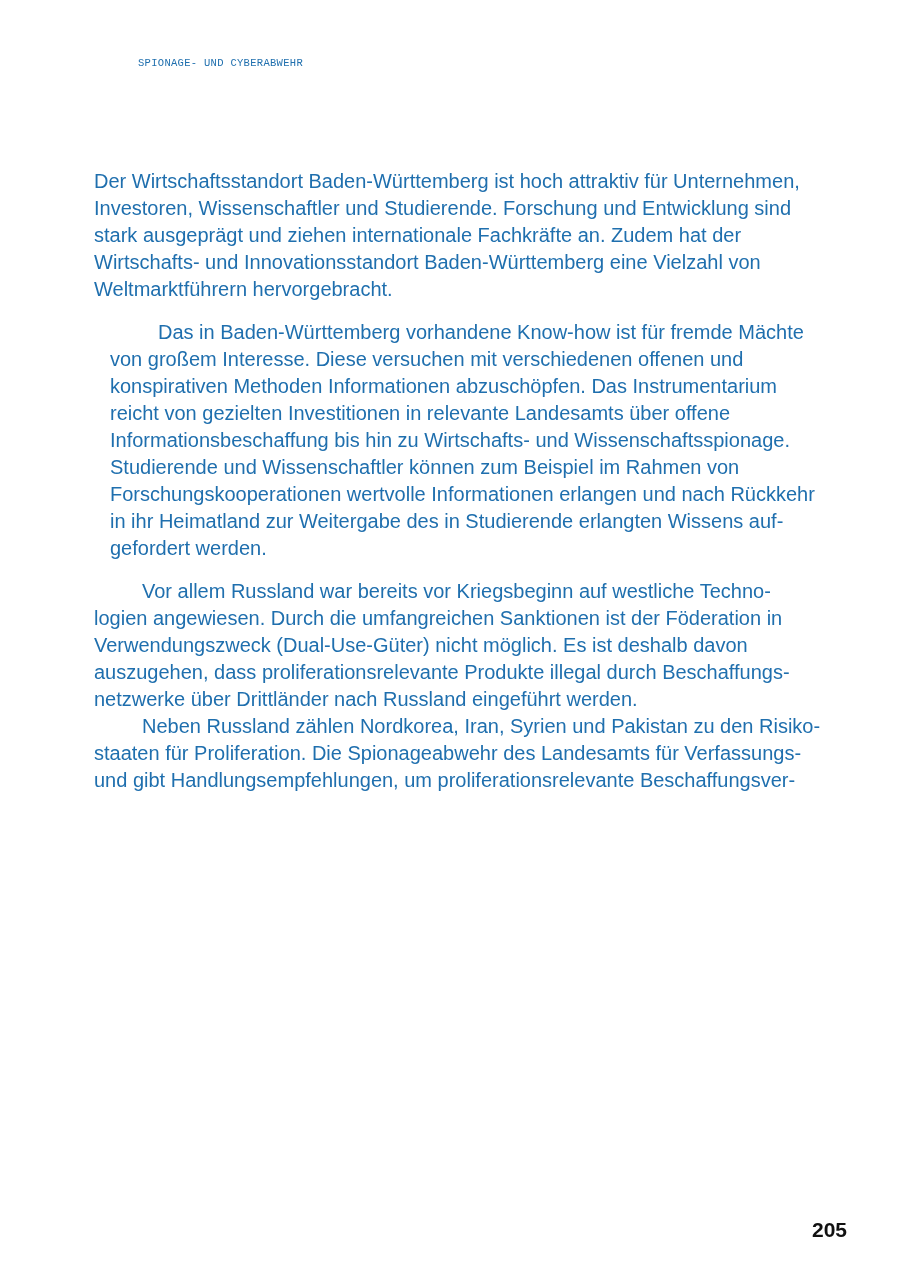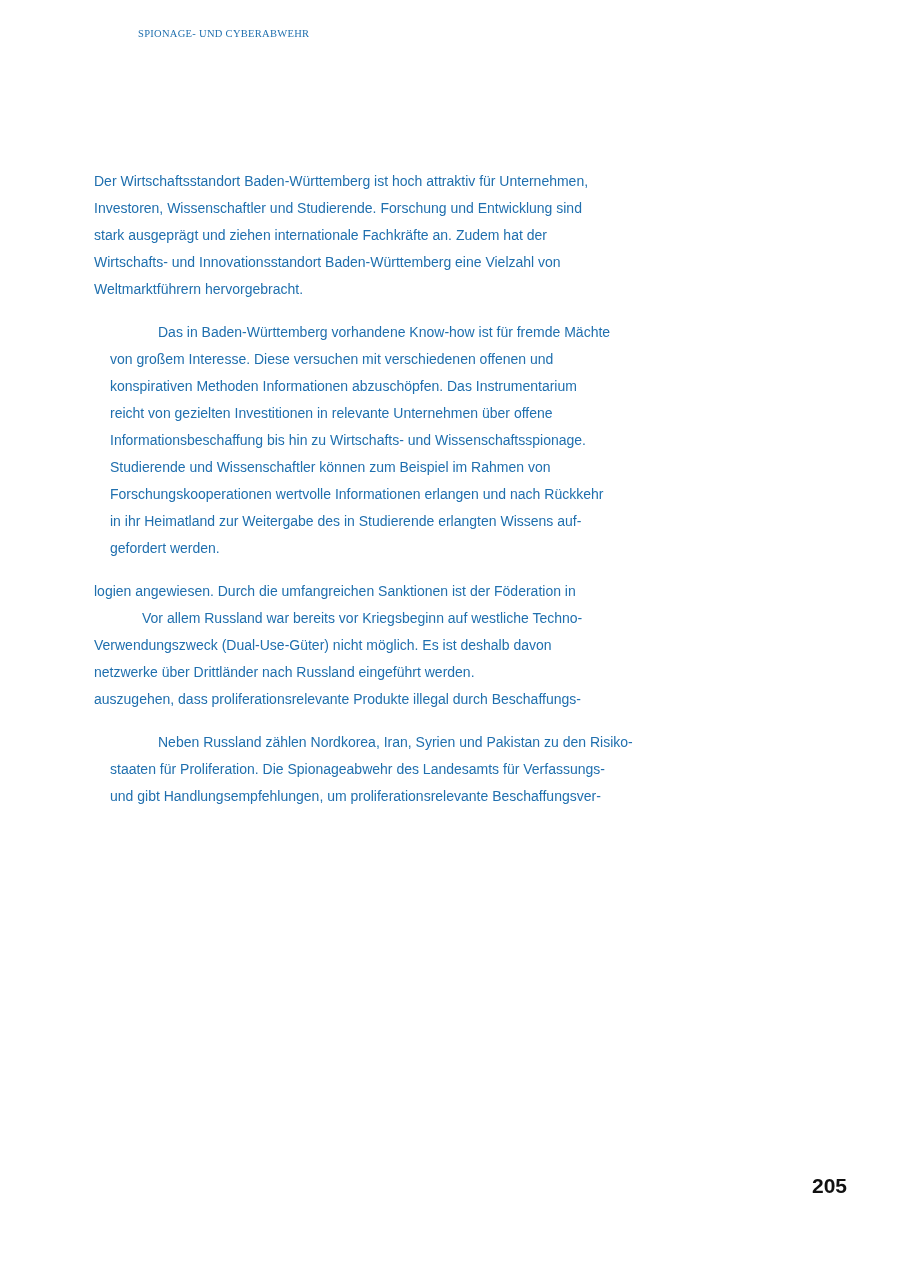--- a/index.html
+++ b/index.html
@@ -1,33 +1,33 @@
 <!DOCTYPE html>
 <html><head>
 <meta charset="utf-8">
 <style>
   html, body { margin: 0; padding: 0; background: #ffffff; }
   body { width: 900px; height: 1272px; position: relative; overflow: hidden; }
   .running-head {
-    position: absolute; left: 138px; top: 28px;
-    font-family: Liberation Serif, serif;
+    position: absolute; left: 138px; top: 57px;
+    font-family: Liberation Mono, monospace;
     font-size: 10.5px; letter-spacing: 0.3px;
     color: #1f6fae;
   }
   .body-text {
     position: absolute; left: 94px; top: 168px; width: 770px;
     font-family: "Liberation Sans", sans-serif;
-    font-size: 14px; line-height: 27px;
+    font-size: 20px; line-height: 27px;
     color: #1f6fae;
   }
   .line { display: block; white-space: nowrap; }
   .indent { padding-left: 48px; }
   .fit { transform-origin: 0 50%; display: inline-block; }
   .page-number {
-    position: absolute; left: 812px; top: 1174px;
+    position: absolute; left: 812px; top: 1218px;
     font-family: "Liberation Sans", sans-serif;
     font-size: 21px; font-weight: bold; color: #111111;
   }
 </style>
 </head>
 <body>
 
 <div class="running-head">SPIONAGE- UND CYBERABWEHR</div>
 
 <div class="body-text">
@@ -35,34 +35,34 @@
     <span class="line"><span class="fit">Der Wirtschaftsstandort Baden-Württemberg ist hoch attraktiv für Unternehmen,</span></span>
     <span class="line"><span class="fit">Investoren, Wissenschaftler und Studierende. Forschung und Entwicklung sind</span></span>
     <span class="line"><span class="fit">stark ausgeprägt und ziehen internationale Fachkräfte an. Zudem hat der</span></span>
     <span class="line"><span class="fit">Wirtschafts- und Innovationsstandort Baden-Württemberg eine Vielzahl von</span></span>
     <span class="line"><span class="fit">Weltmarktführern hervorgebracht.</span></span>
   </p>
   <p style="margin:16px">
     <span class="line indent"><span class="fit">Das in Baden-Württemberg vorhandene Know-how ist für fremde Mächte</span></span>
     <span class="line"><span class="fit">von großem Interesse. Diese versuchen mit verschiedenen offenen und</span></span>
     <span class="line"><span class="fit">konspirativen Methoden Informationen abzuschöpfen. Das Instrumentarium</span></span>
-    <span class="line"><span class="fit">reicht von gezielten Investitionen in relevante Unternehmen über offene</span></span>
+    <span class="line"><span class="fit">reicht von gezielten Investitionen in relevante Landesamts über offene</span></span>
     <span class="line"><span class="fit">Informationsbeschaffung bis hin zu Wirtschafts- und Wissenschaftsspionage.</span></span>
     <span class="line"><span class="fit">Studierende und Wissenschaftler können zum Beispiel im Rahmen von</span></span>
     <span class="line"><span class="fit">Forschungskooperationen wertvolle Informationen erlangen und nach Rückkehr</span></span>
     <span class="line"><span class="fit">in ihr Heimatland zur Weitergabe des in Studierende erlangten Wissens auf-</span></span>
     <span class="line"><span class="fit">gefordert werden.</span></span>
   </p>
   <p style="margin:0">
+    <span class="line indent"><span class="fit">Vor allem Russland war bereits vor Kriegsbeginn auf westliche Techno-</span></span>
     <span class="line"><span class="fit">logien angewiesen. Durch die umfangreichen Sanktionen ist der Föderation in</span></span>
-    <span class="line indent"><span class="fit">Vor allem Russland war bereits vor Kriegsbeginn auf westliche Techno-</span></span>
     <span class="line"><span class="fit">Verwendungszweck (Dual-Use-Güter) nicht möglich. Es ist deshalb davon</span></span>
+    <span class="line"><span class="fit">auszugehen, dass proliferationsrelevante Produkte illegal durch Beschaffungs-</span></span>
     <span class="line"><span class="fit">netzwerke über Drittländer nach Russland eingeführt werden.</span></span>
-    <span class="line"><span class="fit">auszugehen, dass proliferationsrelevante Produkte illegal durch Beschaffungs-</span></span>
   </p>
-  <p style="margin:16px">
+  <p style="margin:0">
     <span class="line indent"><span class="fit">Neben Russland zählen Nordkorea, Iran, Syrien und Pakistan zu den Risiko-</span></span>
     <span class="line"><span class="fit">staaten für Proliferation. Die Spionageabwehr des Landesamts für Verfassungs-</span></span>
     <span class="line"><span class="fit">und gibt Handlungsempfehlungen, um proliferationsrelevante Beschaffungsver-</span></span>
   </p>
 </div>
 
 <div class="page-number">205</div>
 
 </body></html>

